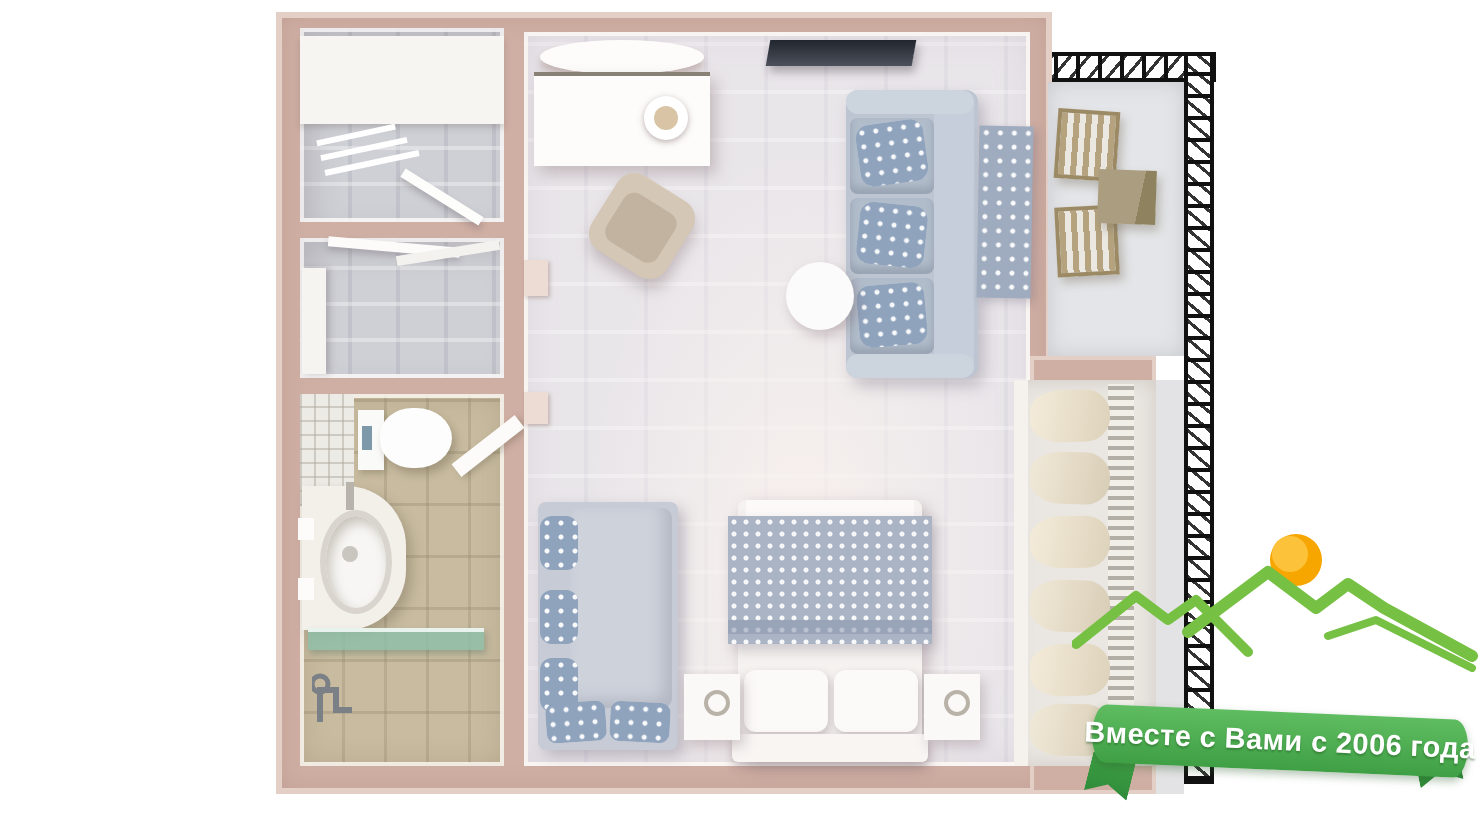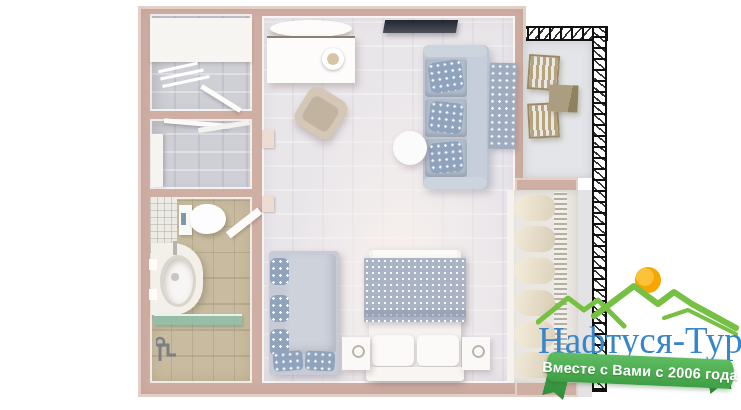--- a/index.html
+++ b/index.html
@@ -173,21 +173,20 @@
   </div>
 
   <div class="abs" style="left:536px;top:260px;width:205px;height:140px;z-index:50;">
     <svg class="abs" style="left:0;top:0;" width="205" height="76" viewBox="0 0 205 76">
       <circle cx="112" cy="20" r="13" fill="#f7a600"></circle>
       <circle cx="109" cy="17" r="9" fill="#fcc33a"></circle>
       <polyline points="2,62 32,38 48,50 62,40 88,66" fill="none" stroke="#76c043" stroke-width="5" stroke-linecap="round" stroke-linejoin="round"></polyline>
       <polyline points="58,56 98,26 122,44 138,32 156,44 200,68" fill="none" stroke="#76c043" stroke-width="6" stroke-linecap="round" stroke-linejoin="round"></polyline>
       <polyline points="128,58 152,50 200,74" fill="none" stroke="#76c043" stroke-width="4" stroke-linecap="round" stroke-linejoin="round"></polyline>
     </svg>
-    <div class="abs logo-title" style="left:2px;top:62px;width:200px;">Нафтуся-Тур</div>
     <div class="abs ribbon-tail" style="left:8px;top:118px;width:22px;height:20px;transform:rotate(14deg);clip-path:polygon(0 0,100% 0,100% 100%,50% 72%,0 100%);"></div>
     <div class="abs ribbon-tail" style="left:172px;top:112px;width:22px;height:20px;transform:rotate(-12deg);clip-path:polygon(0 0,100% 0,100% 100%,50% 72%,0 100%);"></div>
     <div class="abs ribbon" style="left:10px;top:96px;width:188px;height:29px;transform:rotate(2.5deg);">
       <span class="ribbon-text">Вместе с Вами с 2006 года</span>
     </div>
   </div>
 
 </div>
 
 </body></html>

